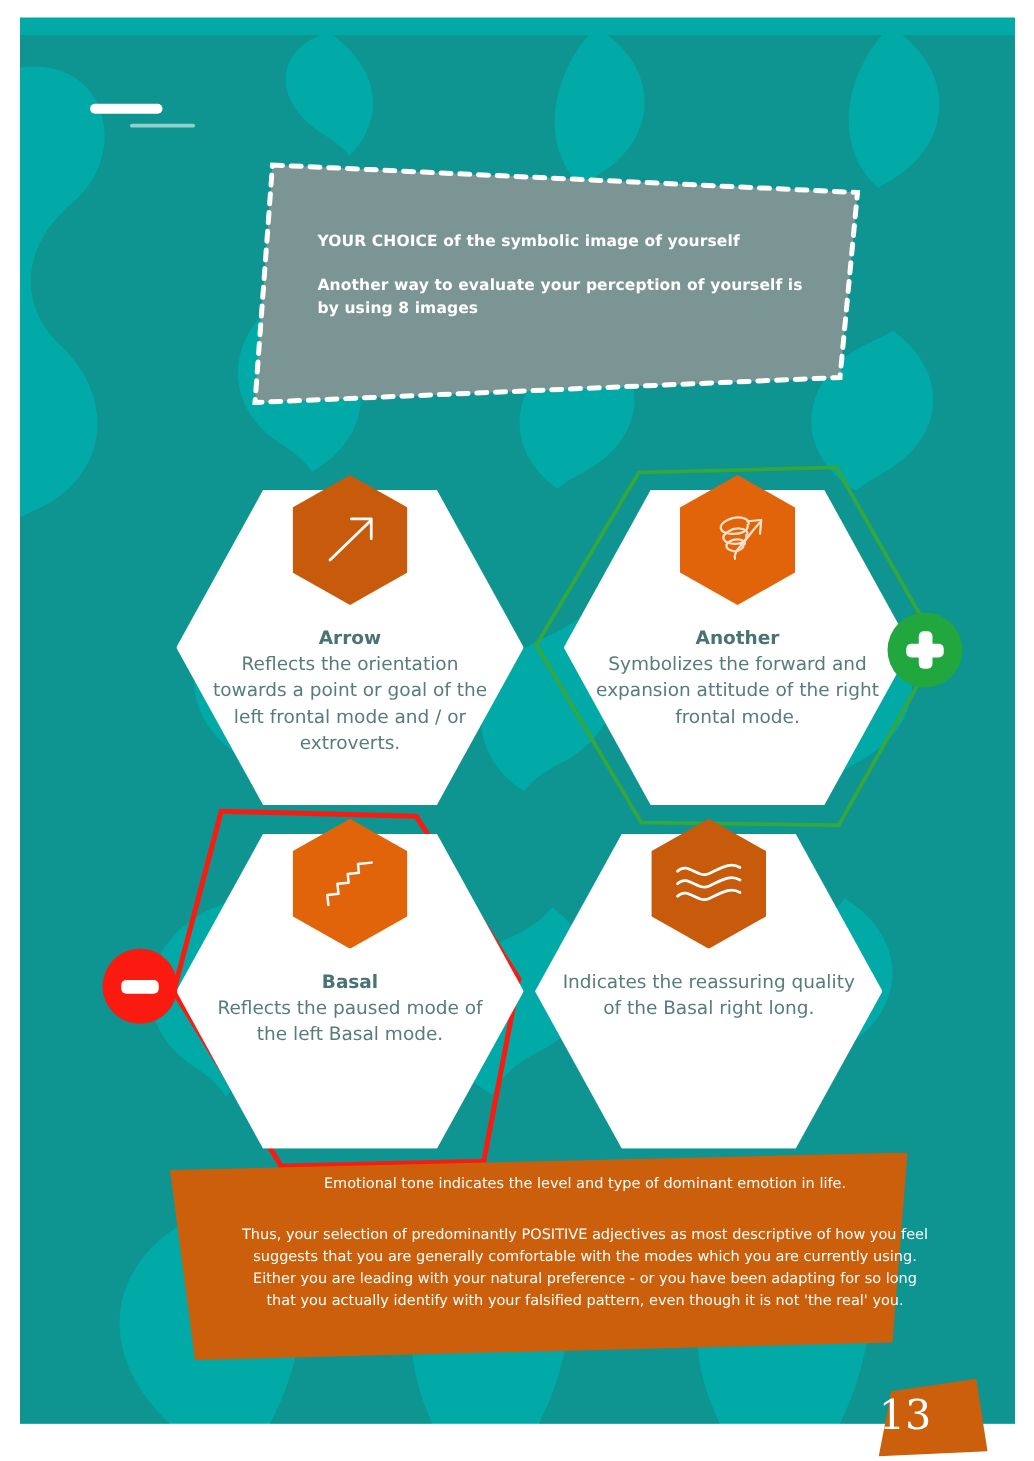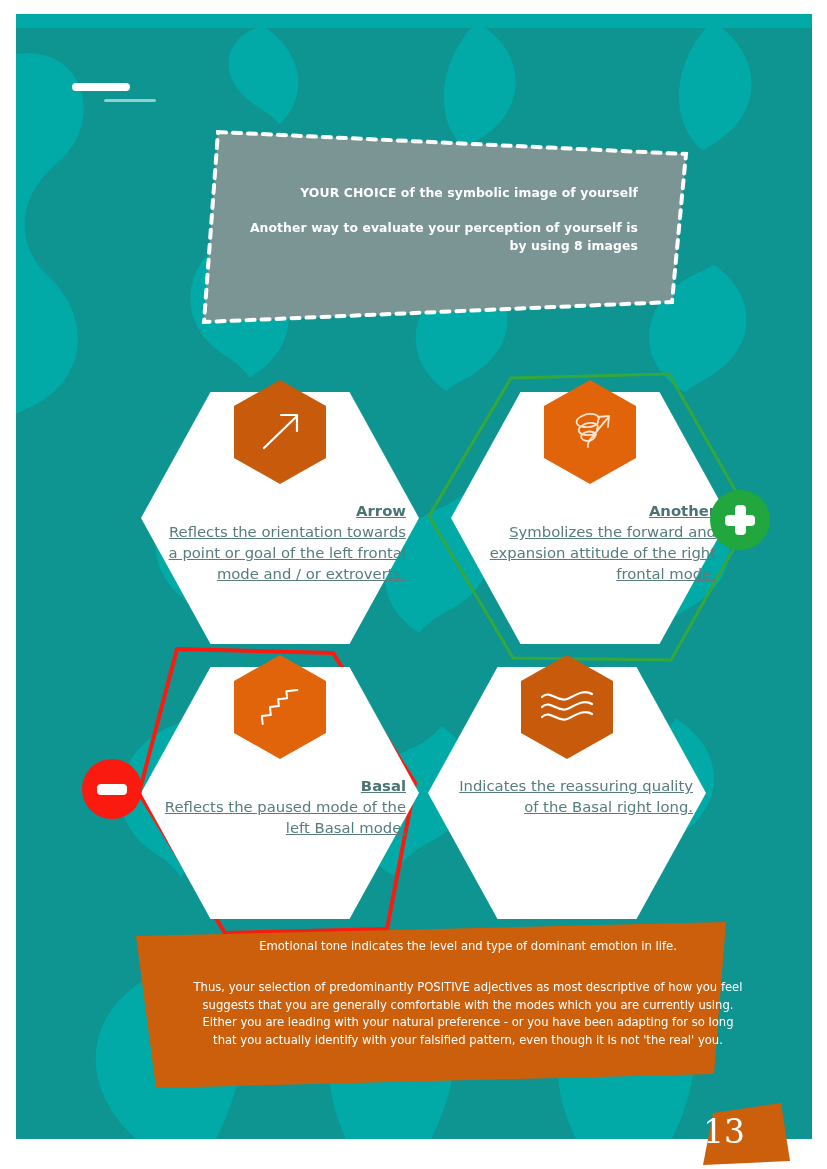--- a/index.html
+++ b/index.html
@@ -50,29 +50,28 @@
   #callout {
     position: absolute;
     left: 178px;
     top: 108px;
     width: 504px;
     height: 210px;
   }
   #callout svg { position: absolute; left: 0; top: 0; }
   #callout .callout-text {
     position: absolute;
-    left: 44px;
+    left: 60px;
     top: 62px;
     width: 400px;
     color: #ffffff;
     font-size: 12.4px;
     font-weight: bold;
     line-height: 1.45;
     letter-spacing: 0.1px;
-    text-align: right;
   }
   #callout .callout-text .line2 { margin-top: 17px; }
 
   
   .hex-card {
     position: absolute;
     width: 278px;
     height: 252px;
   }
   .hex-white {
@@ -101,27 +100,26 @@
     background: #E1640A;
     clip-path: polygon(50% 0%, 100% 25%, 100% 75%, 50% 100%, 0% 75%, 0% 25%);
     display: flex;
     align-items: center;
     justify-content: center;
   }
   .hex-icon.dark { background: #C85A0C; }
   .hex-body {
     position: absolute;
     left: 22px;
-    right: 13px;
+    right: 22px;
     top: 108px;
-    text-align: right;
+    text-align: center;
     color: #577C7C;
     font-size: 14.8px;
     line-height: 1.42;
-    text-decoration: underline;
   }
   .hex-title {
     font-weight: bold;
     color: #4A7373;
     display: block;
   }
   .hex-desc { display: block; }
 
   
   .badge {

